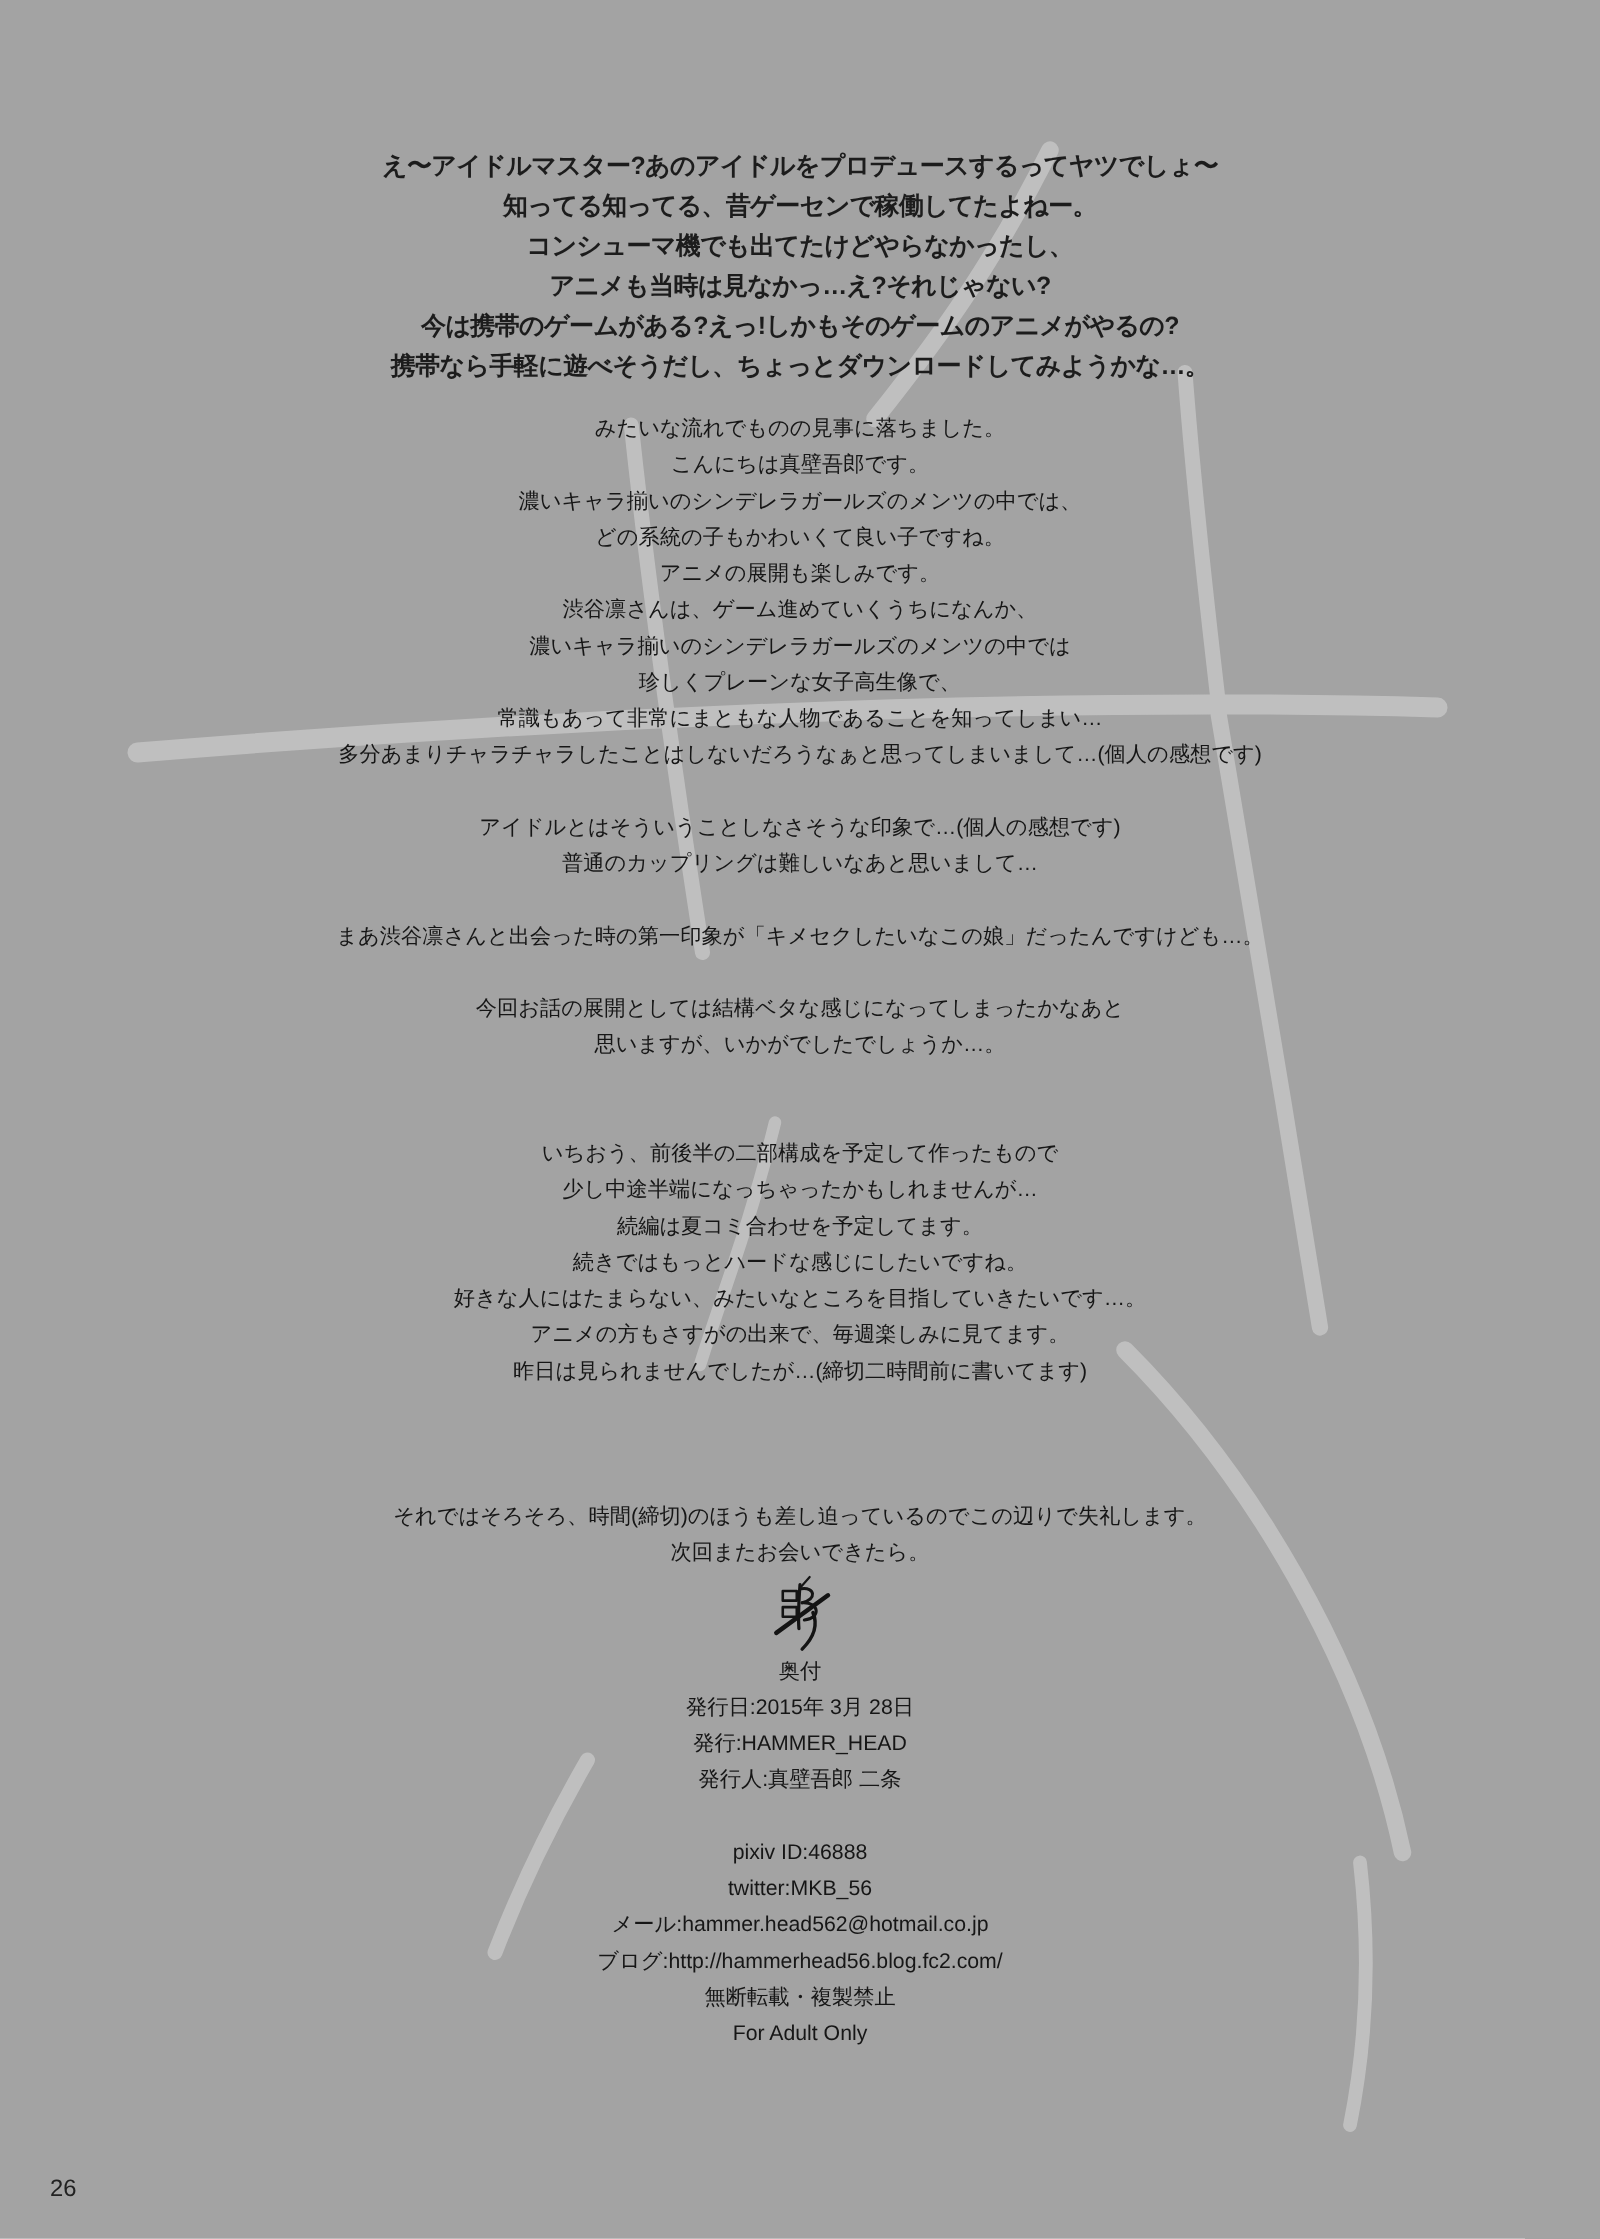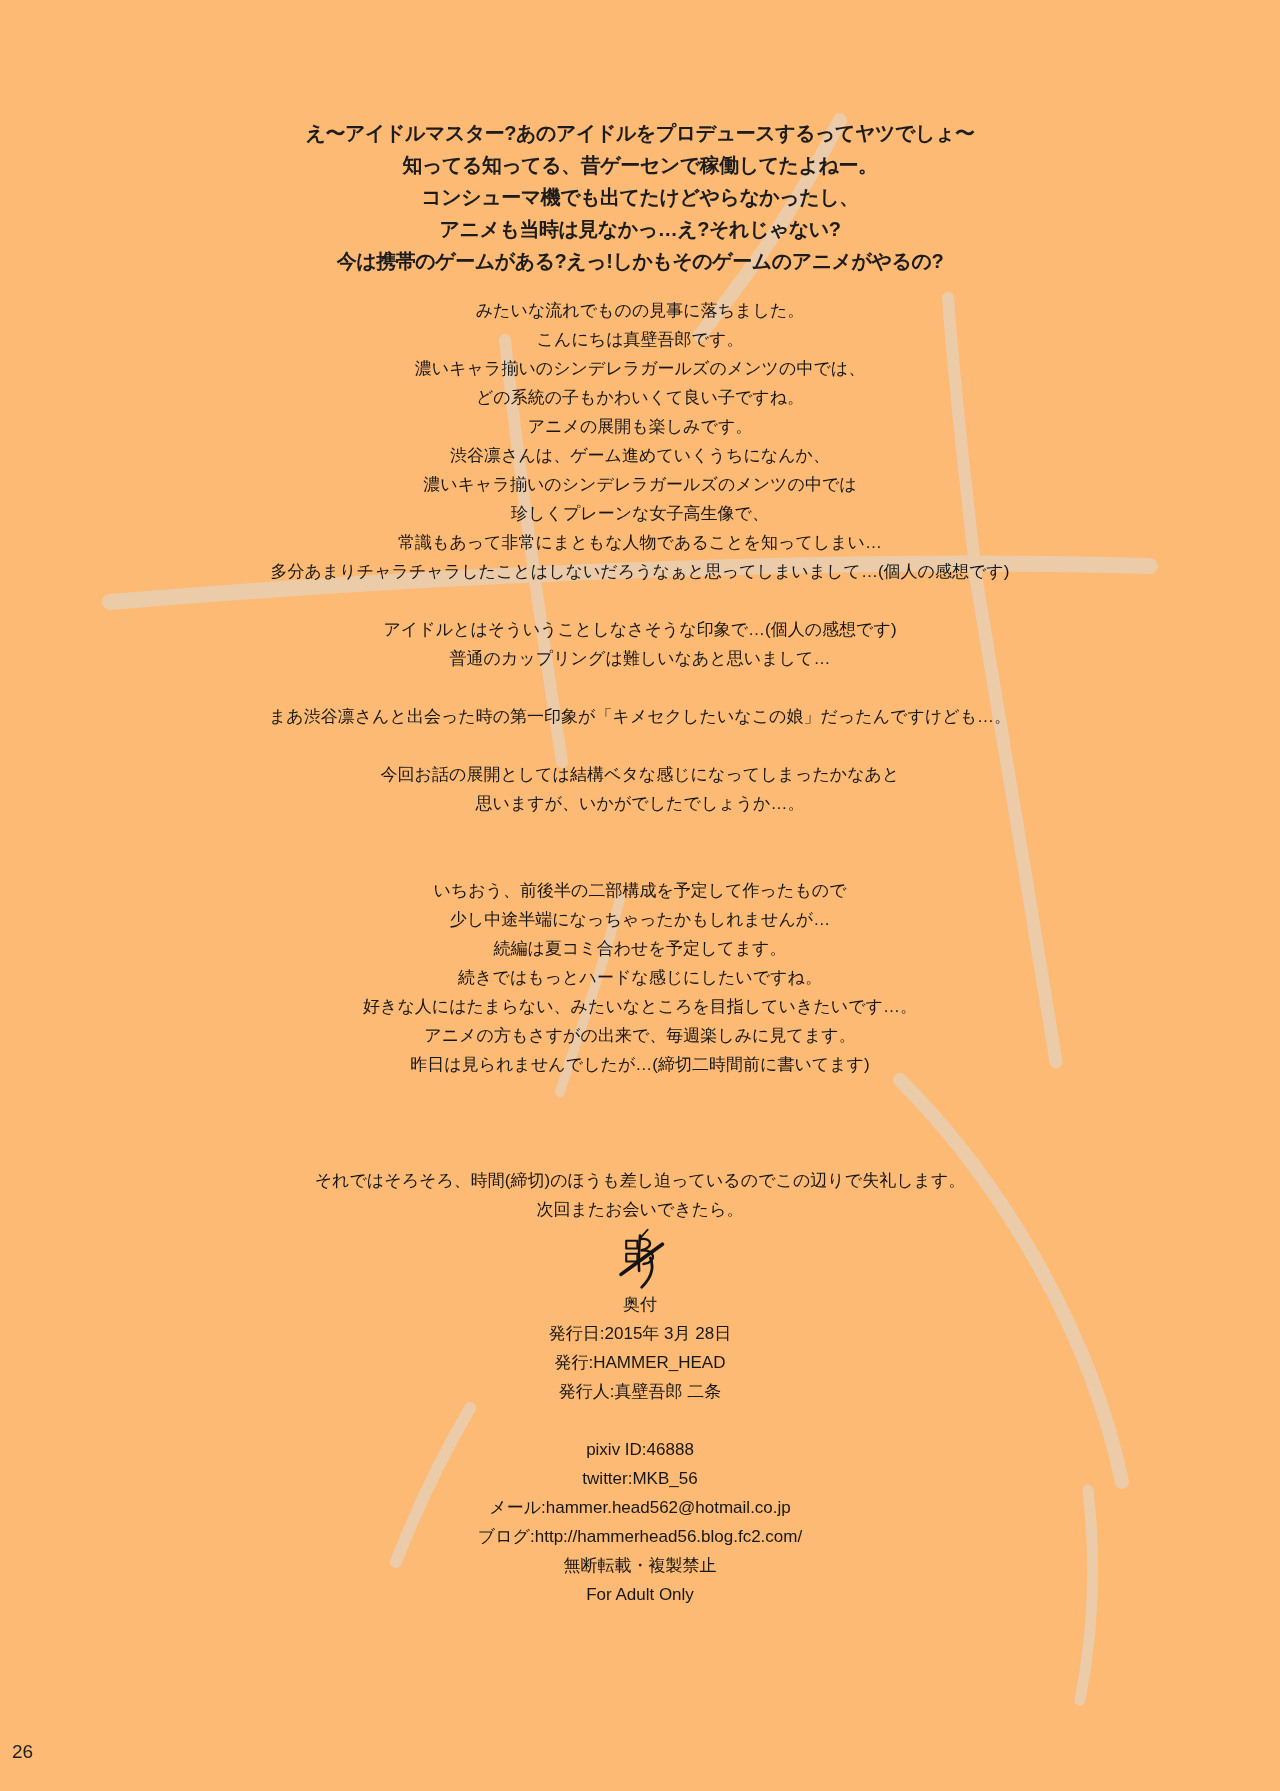--- a/index.html
+++ b/index.html
@@ -4,21 +4,21 @@
 <style>
   html,body{margin:0;padding:0;}
   body{
     width:1280px;height:1791px;
     background:#f2f2f2;
     font-family:"Liberation Sans","DejaVu Sans",sans-serif;
   }
   .page{
     position:relative;
     width:1280px;height:1791px;
-    background:#fdba74;
+    background:#a3a3a3;
     overflow:hidden;
     color:#1a1a1a;
   }
   .bleed{
     position:absolute;inset:0;z-index:0;pointer-events:none;
   }
   .content{
     position:relative;z-index:1;
     padding-top:117px;
     text-align:center;
@@ -42,21 +42,21 @@
     height:64px;
     display:flex;justify-content:center;align-items:center;
   }
   .colophon{
     font-size:17px;
     line-height:29px;
     color:#161616;
   }
   .page-number{
     position:absolute;
-    left:12px;bottom:28px;
+    left:40px;bottom:28px;
     font-size:19px;
     color:#222;
     z-index:1;
   }
 </style>
 </head>
 <body>
 
 <div class="page">
 
@@ -75,20 +75,21 @@
   </svg>
 
   <div class="content">
 
     <div class="handwritten">
         <div class="hw-line">え〜アイドルマスター?あのアイドルをプロデュースするってヤツでしょ〜</div>
         <div class="hw-line">知ってる知ってる、昔ゲーセンで稼働してたよねー。</div>
         <div class="hw-line">コンシューマ機でも出てたけどやらなかったし、</div>
         <div class="hw-line">アニメも当時は見なかっ…え?それじゃない?</div>
         <div class="hw-line">今は携帯のゲームがある?えっ!しかもそのゲームのアニメがやるの?</div>
+        <div class="hw-line">携帯なら手軽に遊べそうだし、ちょっとダウンロードしてみようかな…。</div>
       </div>
 
     <div class="body-block">
         <div class="body-line">みたいな流れでものの見事に落ちました。</div>
         <div class="body-line">こんにちは真壁吾郎です。</div>
         <div class="body-line">濃いキャラ揃いのシンデレラガールズのメンツの中では、</div>
         <div class="body-line">どの系統の子もかわいくて良い子ですね。</div>
         <div class="body-line">アニメの展開も楽しみです。</div>
         <div class="body-line">渋谷凛さんは、ゲーム進めていくうちになんか、</div>
         <div class="body-line">濃いキャラ揃いのシンデレラガールズのメンツの中では</div>

